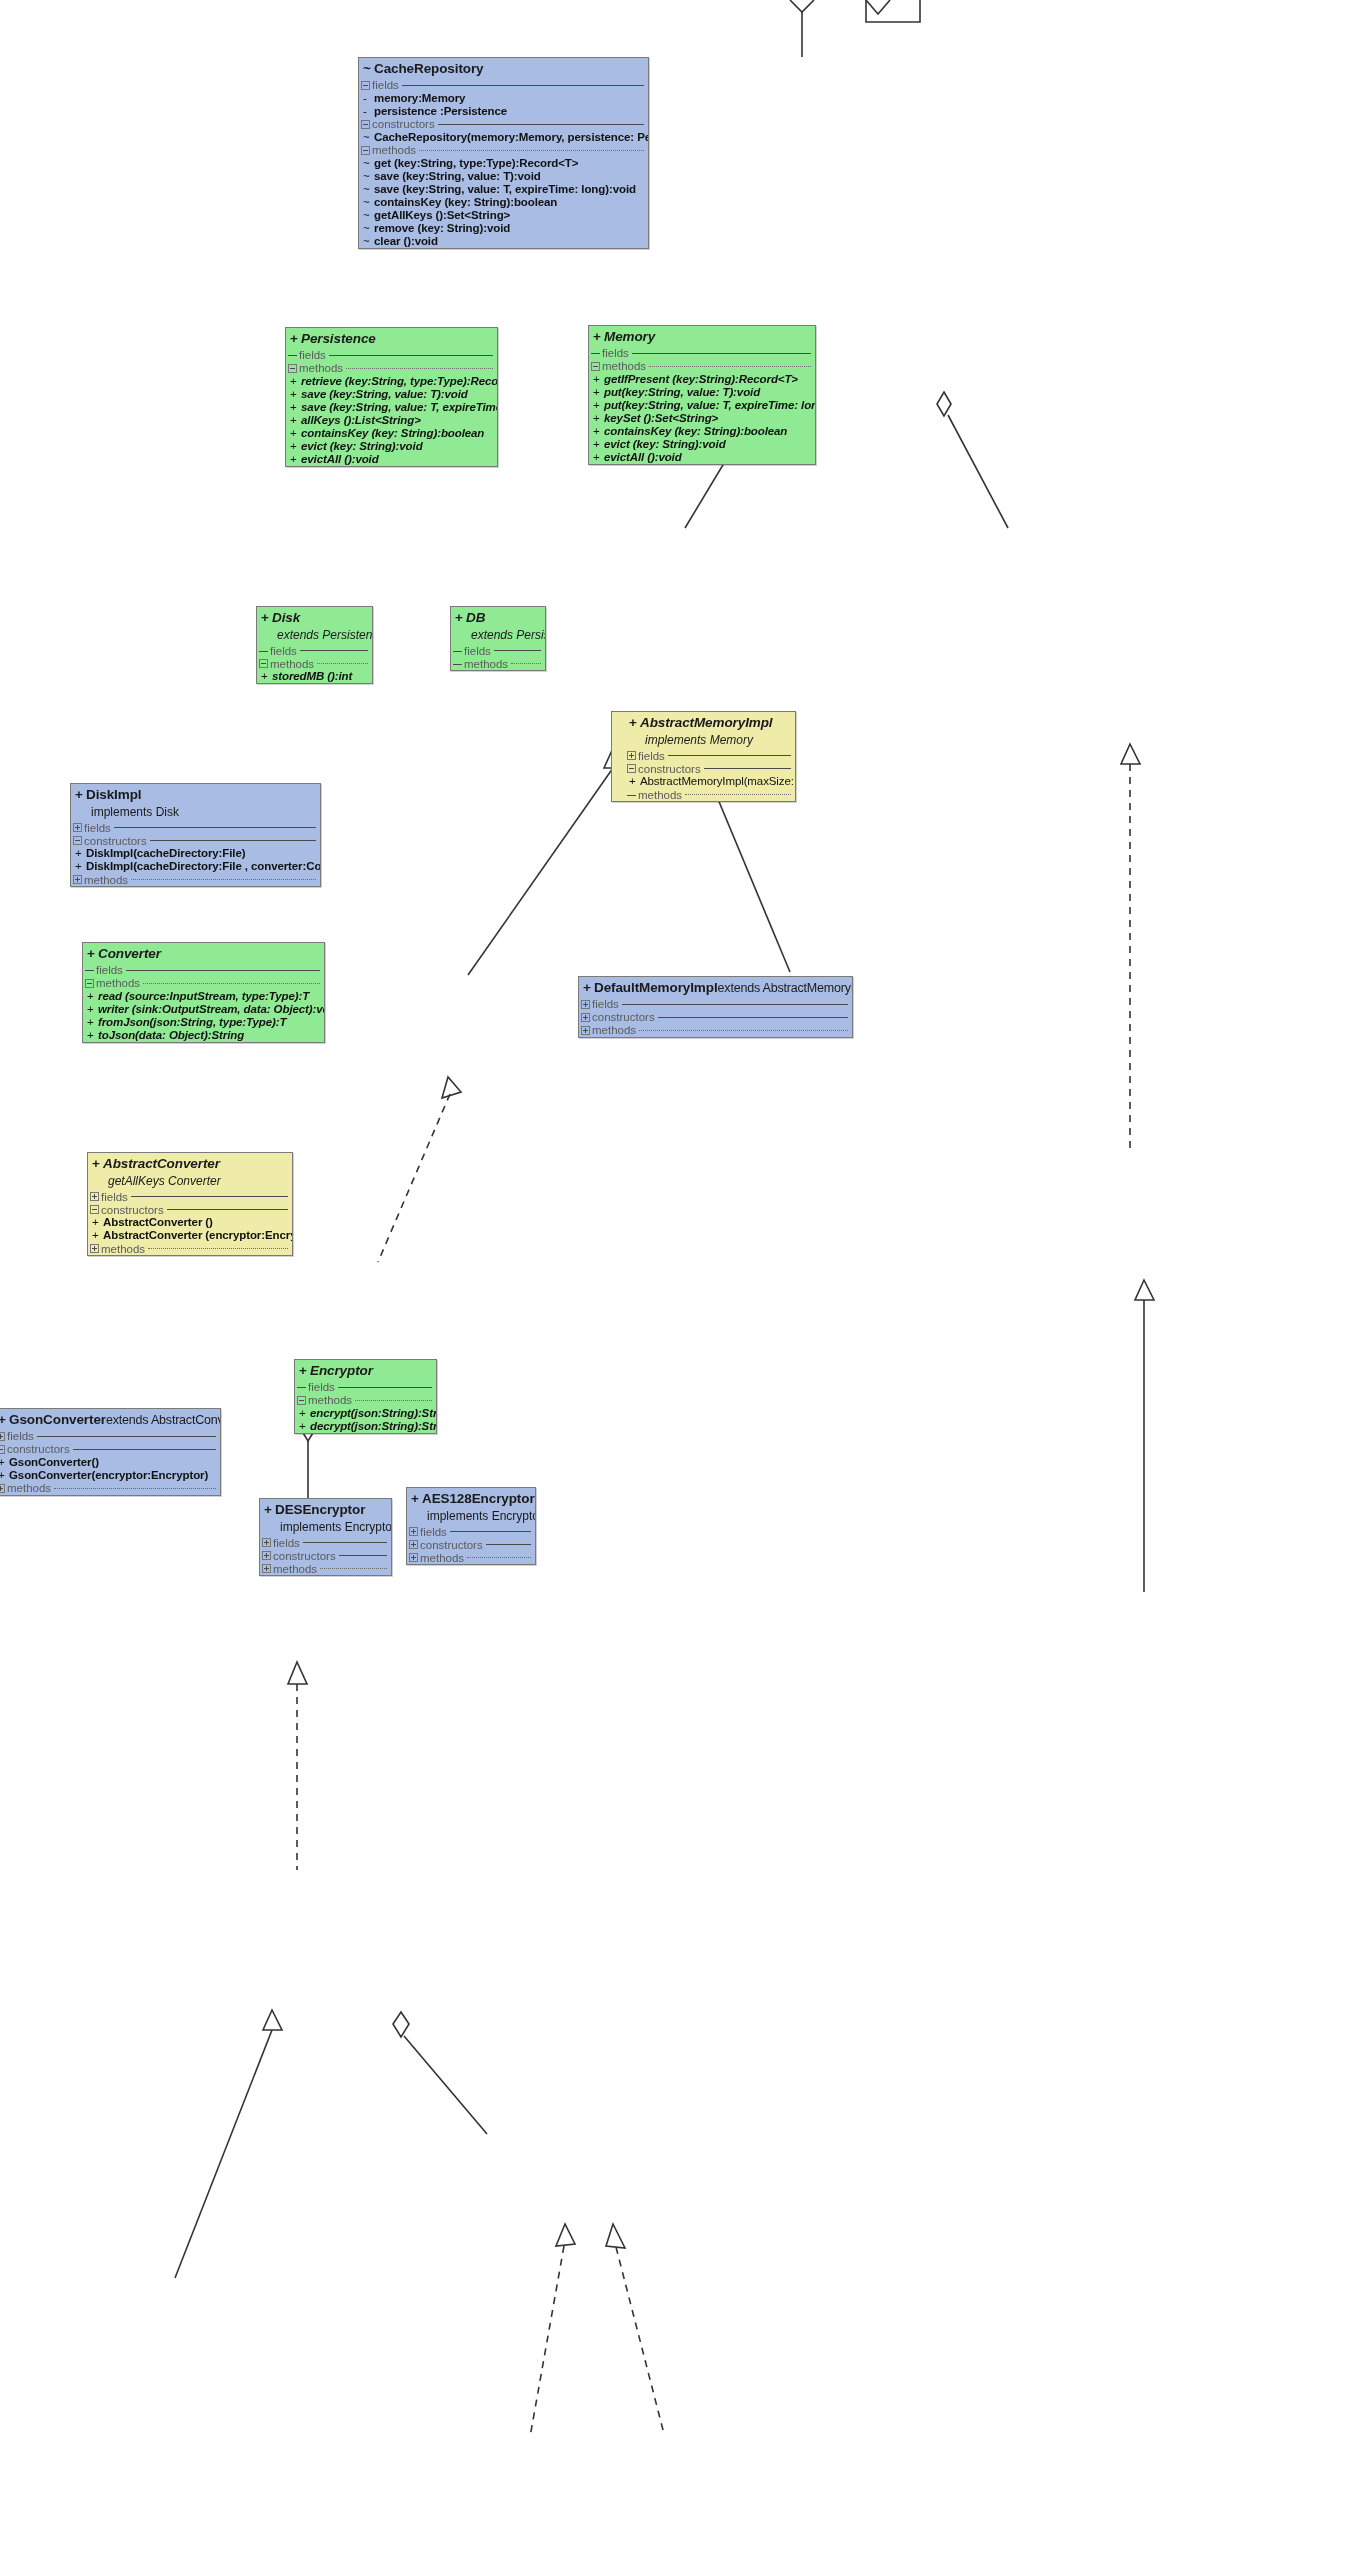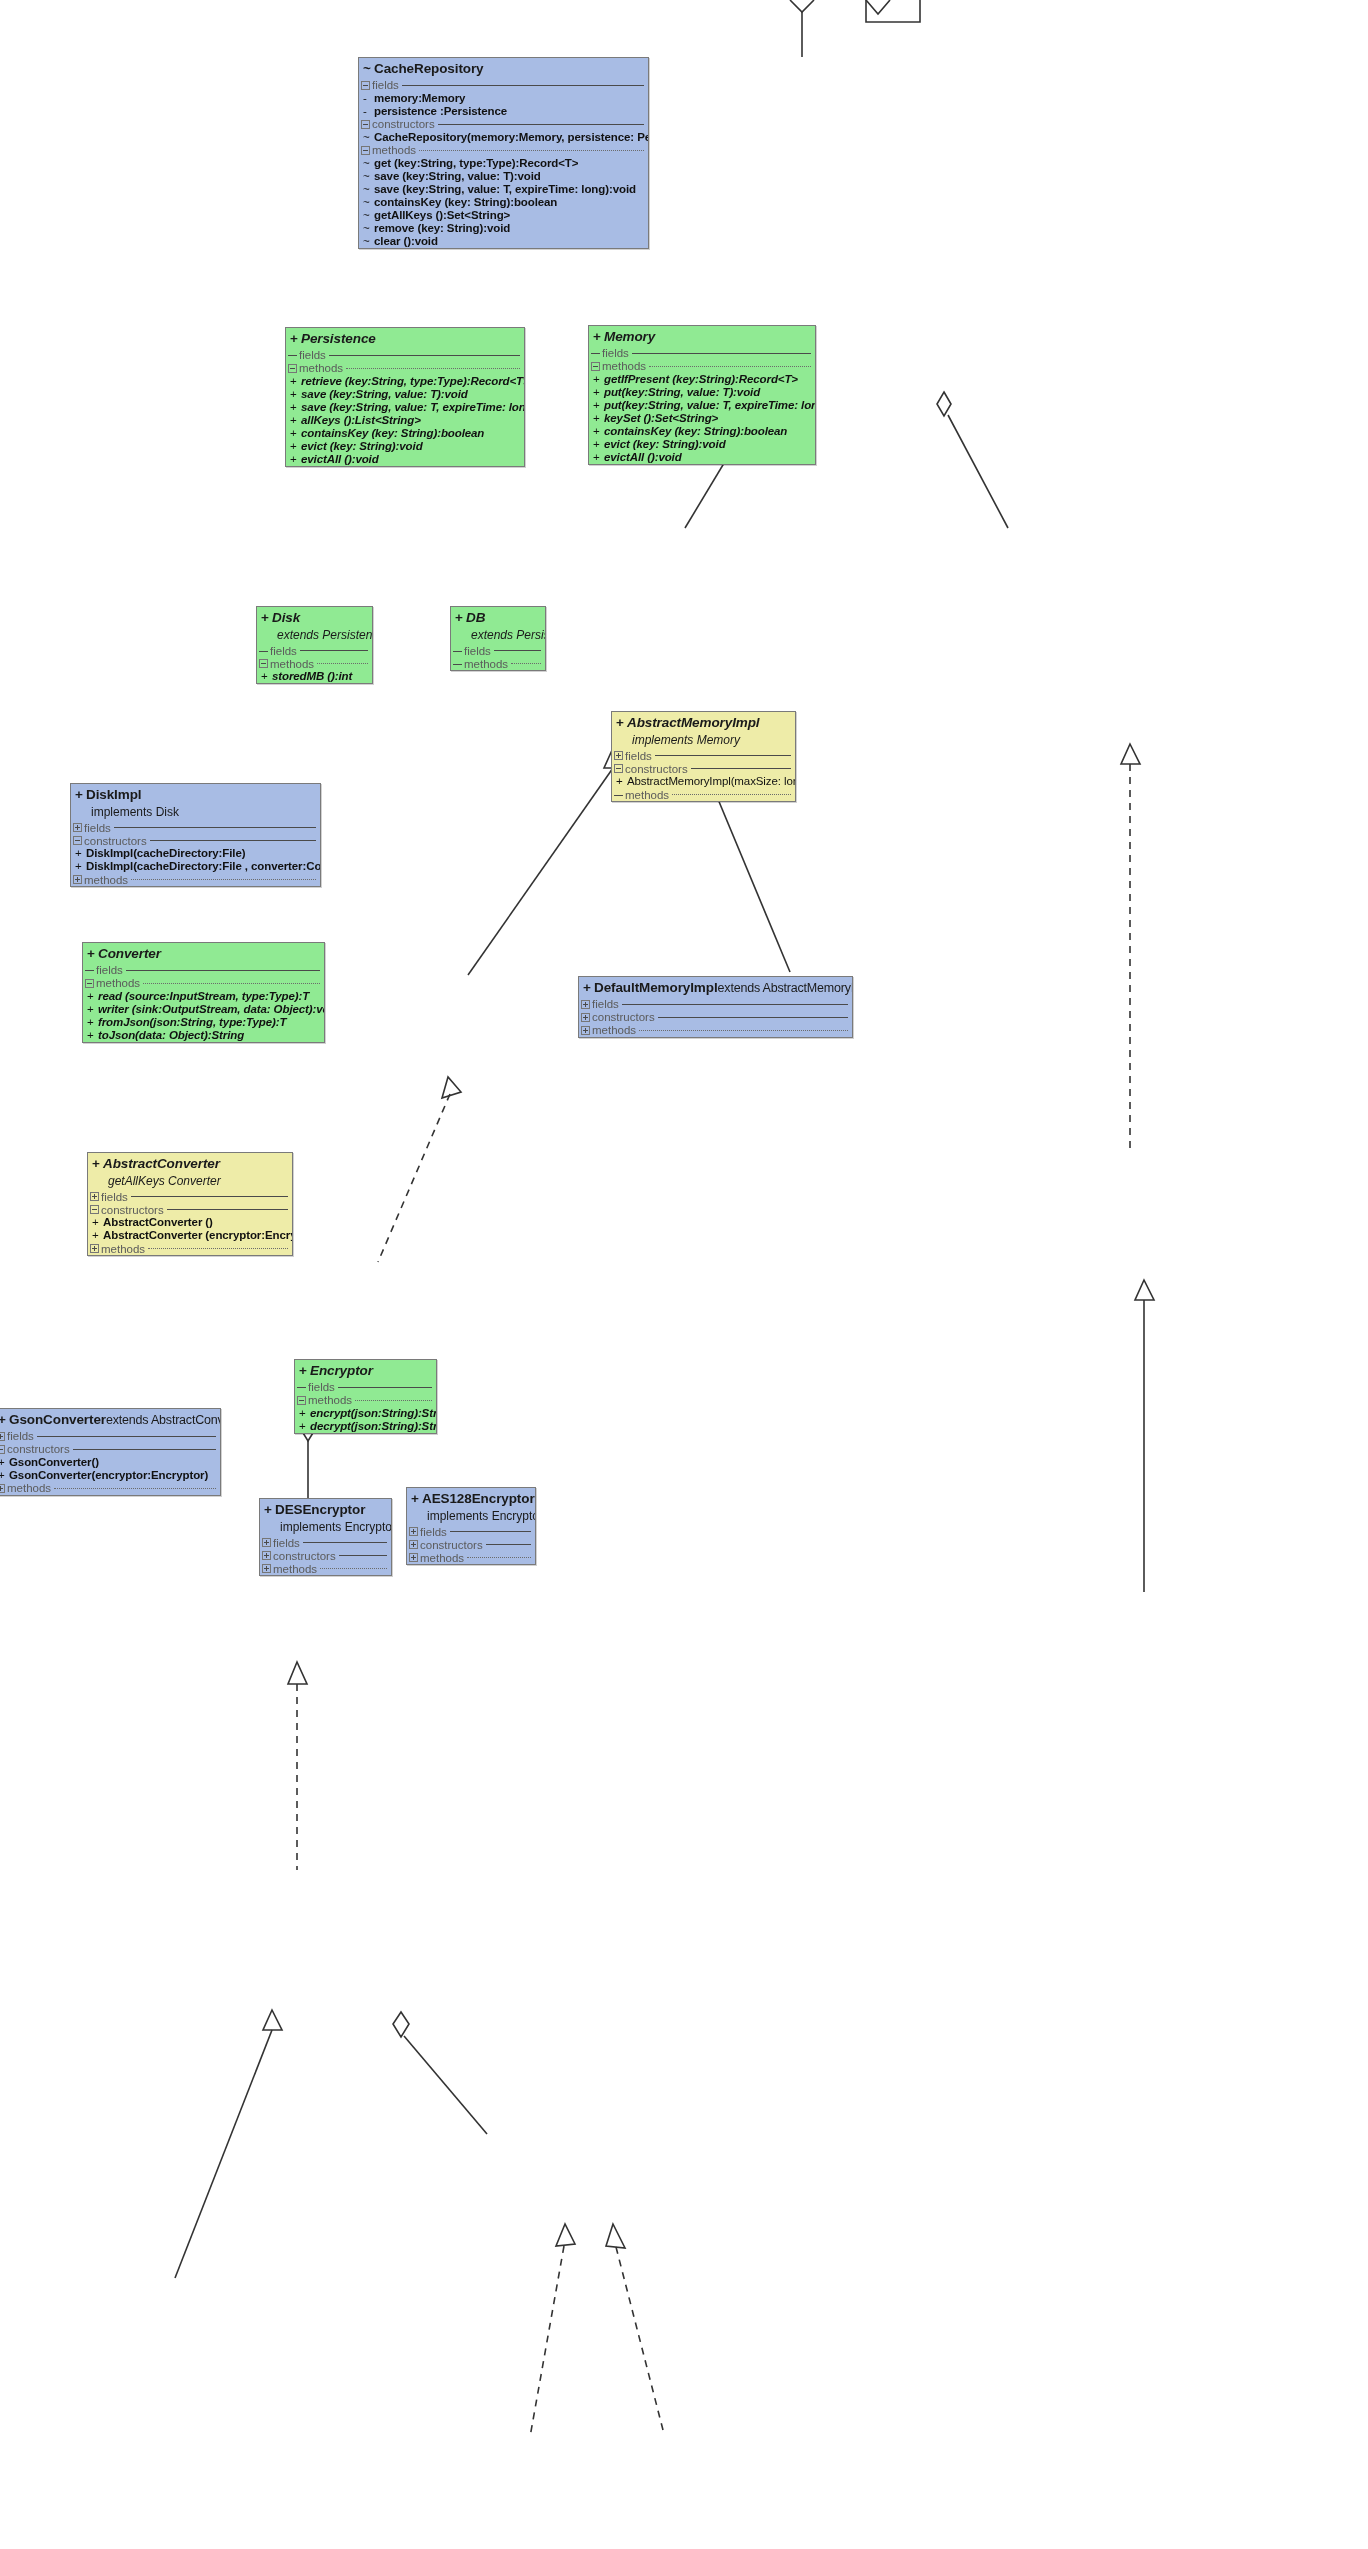--- a/index.html
+++ b/index.html
@@ -240,21 +240,21 @@
     <div class="member">
         <span class="vis">~</span>
         <span class="sig">remove (key: String):void</span>
       </div>
     <div class="member">
         <span class="vis">~</span>
         <span class="sig">clear ():void</span>
       </div>
   </div>
 
-  <div class="uml-class green iface abstract" style="left:285px; top:327px; width:240px;">
+  <div class="uml-class green iface abstract" style="left:285px; top:327px; width:213px;">
     <div class="cls-title">
       <span class="vis">+</span><span class="nm">Persistence</span>
     </div>
     <div class="section">
       <span class="toggle none"></span>
       <span class="slabel">fields</span>
       <span class="rule"></span>
     </div>
     <div class="section">
       <span class="toggle"></span>
@@ -366,21 +366,21 @@
       <span class="slabel">fields</span>
       <span class="rule"></span>
     </div>
     <div class="section">
       <span class="toggle none"></span>
       <span class="slabel">methods</span>
       <span class="rule dotted"></span>
     </div>
   </div>
 
-  <div class="uml-class yellow abstract" style="left:611px; top:711px; width:185px;">
+  <div class="uml-class yellow abstract" style="left:611px; top:711px; width:185px;padding-left:13px;">
     <div class="cls-title">
       <span class="vis">+</span><span class="nm">AbstractMemoryImpl</span>
     </div>
     <div class="cls-sub">implements  Memory</div>
     <div class="section">
       <span class="toggle plus"></span>
       <span class="slabel">fields</span>
       <span class="rule"></span>
     </div>
     <div class="section">

